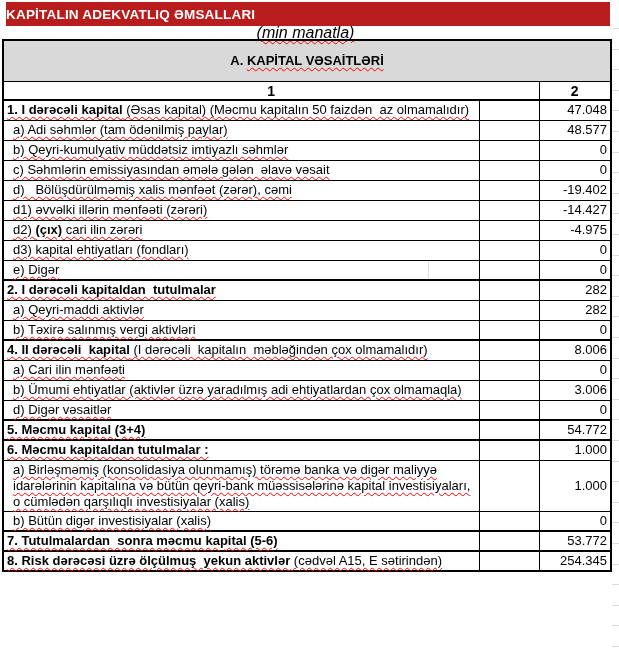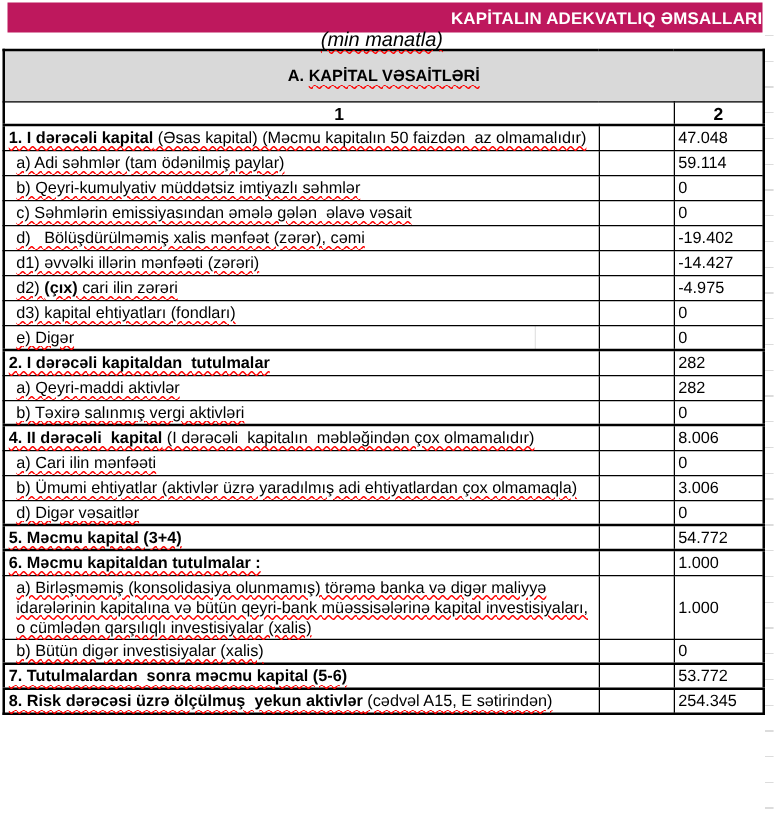--- a/index.html
+++ b/index.html
@@ -1,23 +1,23 @@
 <!DOCTYPE html>
 <html><head>
 <meta charset="utf-8">
 <style>
   html,body { margin:0; padding:0; }
   body {
     width:619px; height:657px; background:#ffffff; overflow:hidden; position:relative;
     font-family:"Liberation Sans","DejaVu Sans",sans-serif; color:#000;
   }
   .title-bar {
-    margin:2px 9px 0 6px; height:24px; background:#be185d;
+    margin:2px 9px 0 6px; height:24px; background:#b91c1c;
     color:#fff; font-weight:bold; font-size:13.5px; letter-spacing:.2px;
-    text-align:right; line-height:25px;
+    text-align:left; line-height:25px;
   }
   .unit-note {
     width:607px; margin-left:2px; height:13px; line-height:13px;
     text-align:center; font-style:italic; font-size:16px;
   }
   table.main {
     border-collapse:collapse; table-layout:fixed;
     width:608px; margin-left:2px; border:2px solid #000;
   }
   col.c1 { width:476px; } col.c2 { width:60px; } col.c3 { width:72px; }
@@ -30,21 +30,21 @@
     background:#d9d9d9; text-align:center; font-weight:bold;
     font-size:13px; height:14px; padding:12px;
   }
   tr.cols td {
     text-align:center; font-weight:bold; font-size:14px;
     height:17px; padding:0; border-bottom:2px solid #000;
   }
   tr.section > td { border-top:2px solid #000; }
   tr.section .lbl { font-weight:bold; }
   tr.sub td.c-label { padding-left:9px; }
-  td.c-value { text-align:left; }
+  td.c-value { text-align:right; }
   .note { font-size:13px; font-weight:normal; }
   .sq {
     text-decoration-line:underline; text-decoration-style:wavy;
     text-decoration-color:#ff0000; text-decoration-thickness:1px;
     text-underline-offset:2px;
   }
   .b { font-weight:bold; }
   tr.ghost td.c-label {
     background-image:linear-gradient(to right,
       transparent 0, transparent 424px, #dcdcdc 424px, #dcdcdc 425px, transparent 425px);
@@ -83,21 +83,21 @@
       <td>2</td>
     </tr>
   <tr class="datarow section">
     <td class="c-label"><span class="lbl sq">1. I dərəcəli kapital</span><span class="note sq"> (Əsas kapital) (Məcmu kapitalın 50 faizdən&nbsp; az olmamalıdır)</span></td>
     <td class="c-spacer"></td>
     <td class="c-value"><span>47.048</span></td>
   </tr>
       <tr class="datarow sub">
     <td class="c-label"><span class="lbl sq">a) Adi səhmlər (tam ödənilmiş paylar)</span></td>
     <td class="c-spacer"></td>
-    <td class="c-value"><span>59.114</span></td>
+    <td class="c-value"><span>48.577</span></td>
   </tr>
       <tr class="datarow sub">
     <td class="c-label"><span class="lbl sq">b) Qeyri-kumulyativ müddətsiz imtiyazlı səhmlər</span></td>
     <td class="c-spacer"></td>
     <td class="c-value"><span>0</span></td>
   </tr>
       <tr class="datarow sub">
     <td class="c-label"><span class="lbl sq">c) Səhmlərin emissiyasından əmələ gələn&nbsp; əlavə vəsait</span></td>
     <td class="c-spacer"></td>
     <td class="c-value"><span>0</span></td>

